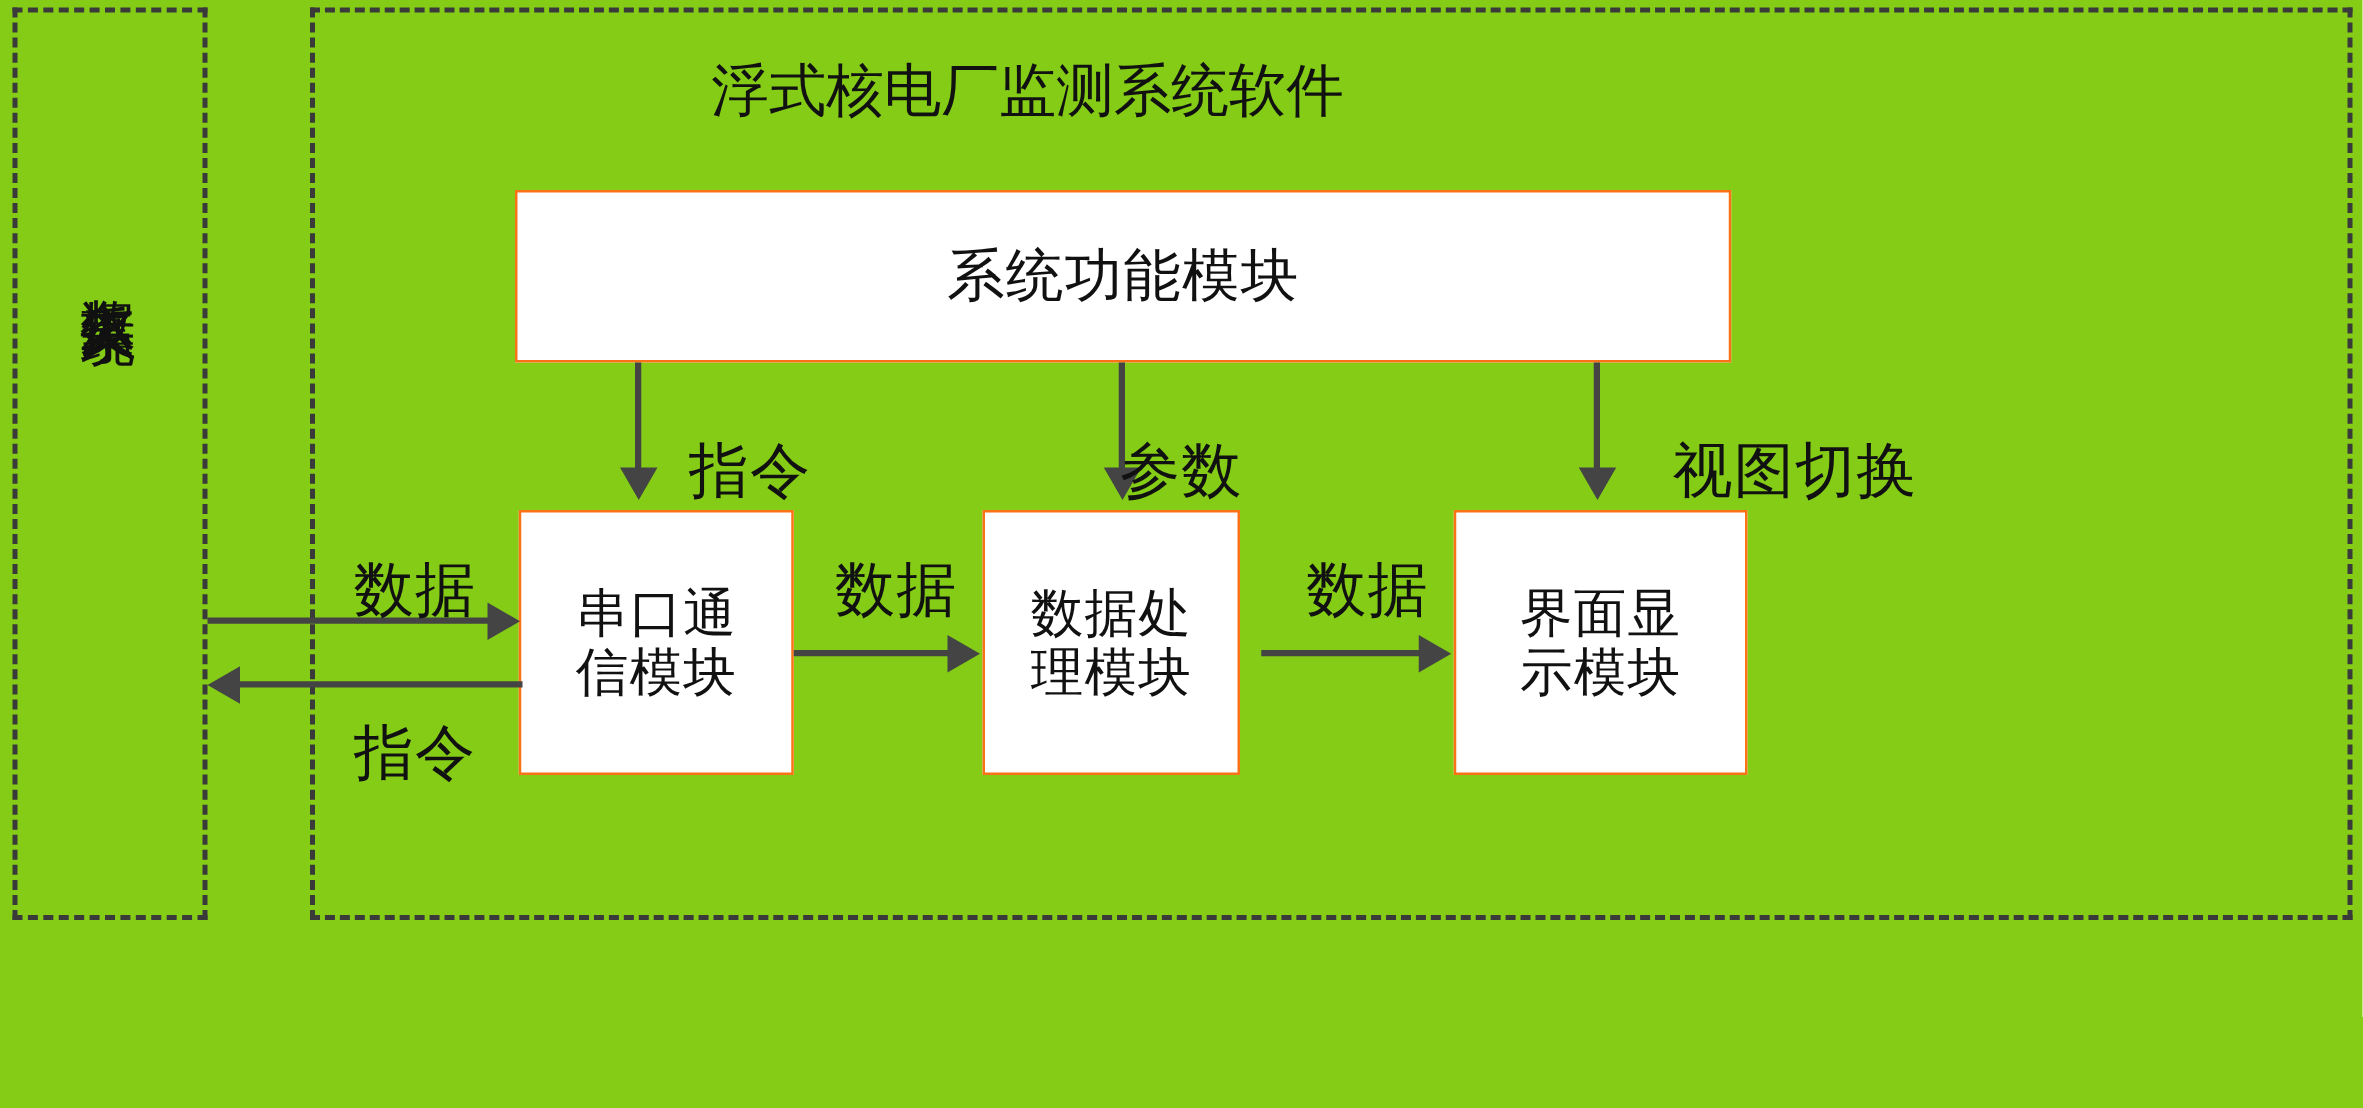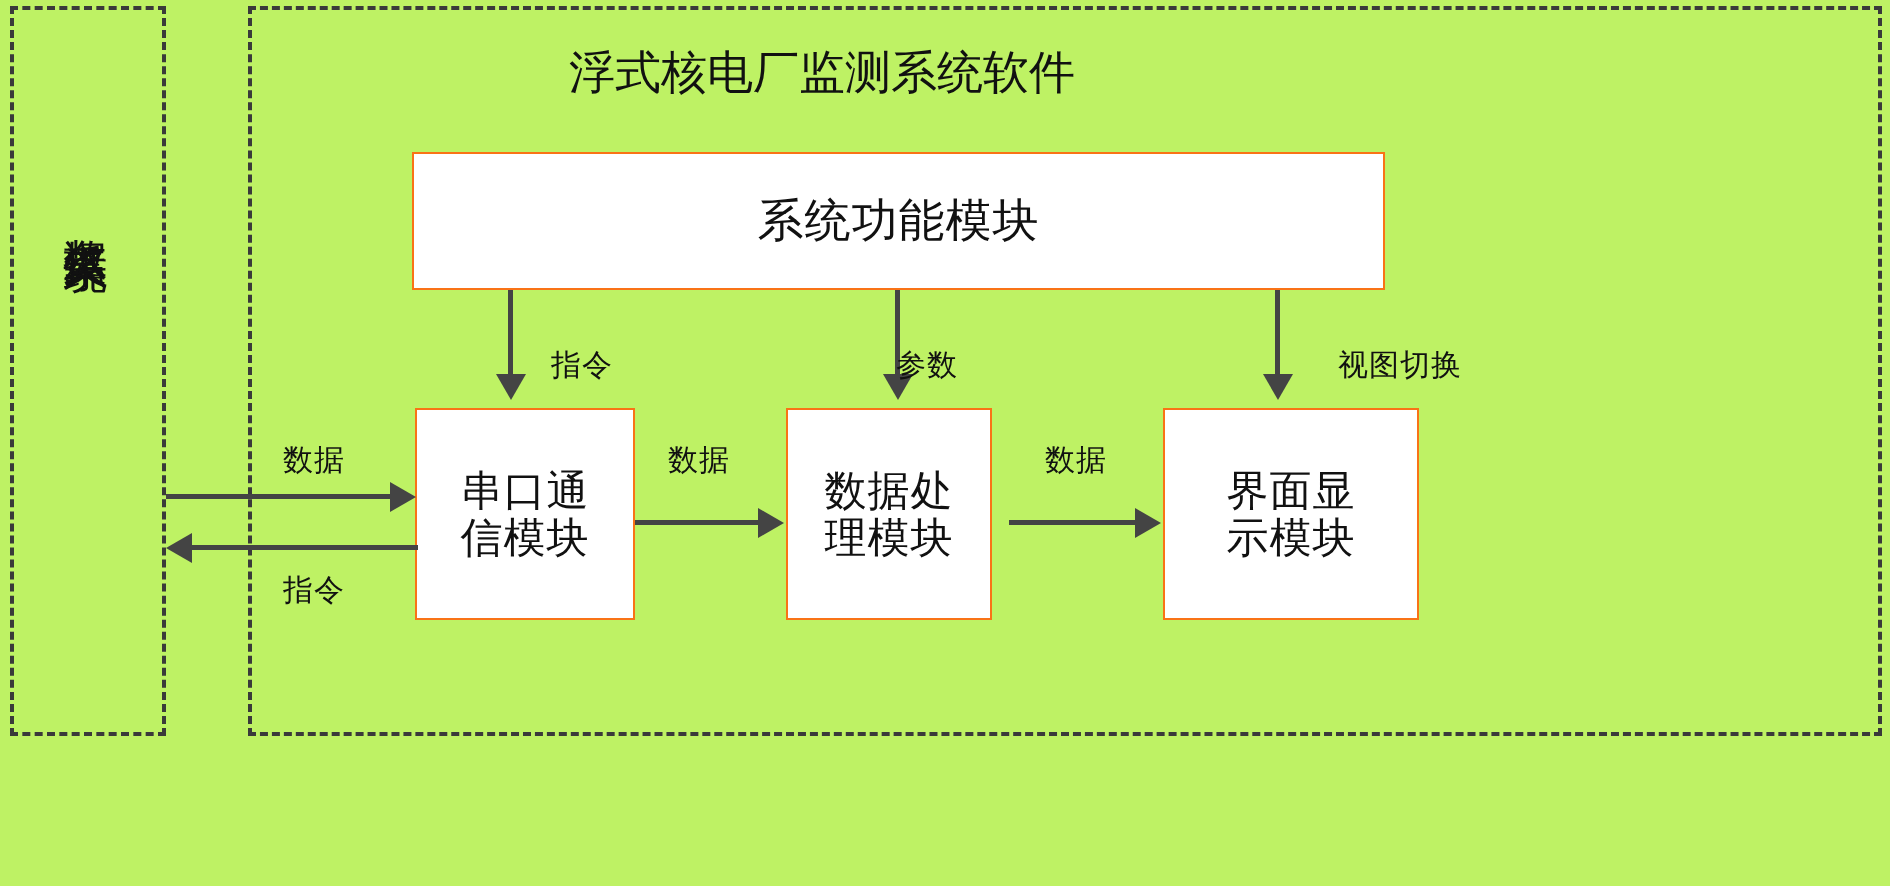--- a/index.html
+++ b/index.html
@@ -1,32 +1,32 @@
 <!DOCTYPE html>
 <html><head>
 <meta charset="utf-8">
 <style>
   html,body{margin:0;padding:0;background:#ffffff;}
   body{font-family:"DejaVu Serif","Liberation Serif",serif;color:#111;}
-  #stage{position:relative;width:1890px;height:886px;background:#bef264;overflow:hidden;}
+  #stage{position:relative;width:1890px;height:886px;background:#84cc16;overflow:hidden;}
 
   .dashed-box{position:absolute;border:4px dashed #3a3a3a;box-sizing:border-box;background:transparent;}
 
   .solid-box{position:absolute;border:2px solid #f97316;box-sizing:border-box;background:#fff;
              display:flex;align-items:center;justify-content:center;text-align:center;}
 
   .vtext{position:absolute;writing-mode:vertical-rl;text-orientation:upright;
          font-size:44px;line-height:1.06;letter-spacing:2px;white-space:nowrap;}
 
   .title{position:absolute;font-size:46px;white-space:nowrap;}
 
   .boxlabel{font-size:42px;line-height:1.12;letter-spacing:1px;}
   .boxlabel.wide{font-size:46px;}
 
-  .edgelabel{position:absolute;font-size:30px;white-space:nowrap;letter-spacing:1px;}
+  .edgelabel{position:absolute;font-size:48px;white-space:nowrap;letter-spacing:1px;}
 
   
   .hline{position:absolute;height:5px;background:#444;}
   .vline{position:absolute;width:5px;background:#444;}
 
   .arrow-r{position:absolute;width:0;height:0;
            border-top:15px solid transparent;border-bottom:15px solid transparent;
            border-left:26px solid #444;}
   .arrow-l{position:absolute;width:0;height:0;
            border-top:15px solid transparent;border-bottom:15px solid transparent;
@@ -72,21 +72,21 @@
     </span>
   </div>
 
   <div class="solid-box" style="left:786px;top:408px;width:206px;height:212px;">
     <span class="boxlabel">
       <span>数据处</span><br>
       <span>理模块</span>
     </span>
   </div>
 
-  <div class="solid-box" style="left:1163px;top:408px;width:256px;height:212px;">
+  <div class="solid-box" style="left:1163px;top:408px;width:235px;height:212px;">
     <span class="boxlabel">
       <span>界面显</span><br>
       <span>示模块</span>
     </span>
   </div>
 
   <div class="hline" style="left:166px;top:494px;width:228px;"></div>
   <div class="arrow-r" style="left:390px;top:482px;"></div>
   <div class="edgelabel" style="left:283px;top:440px;">数据</div>
 

